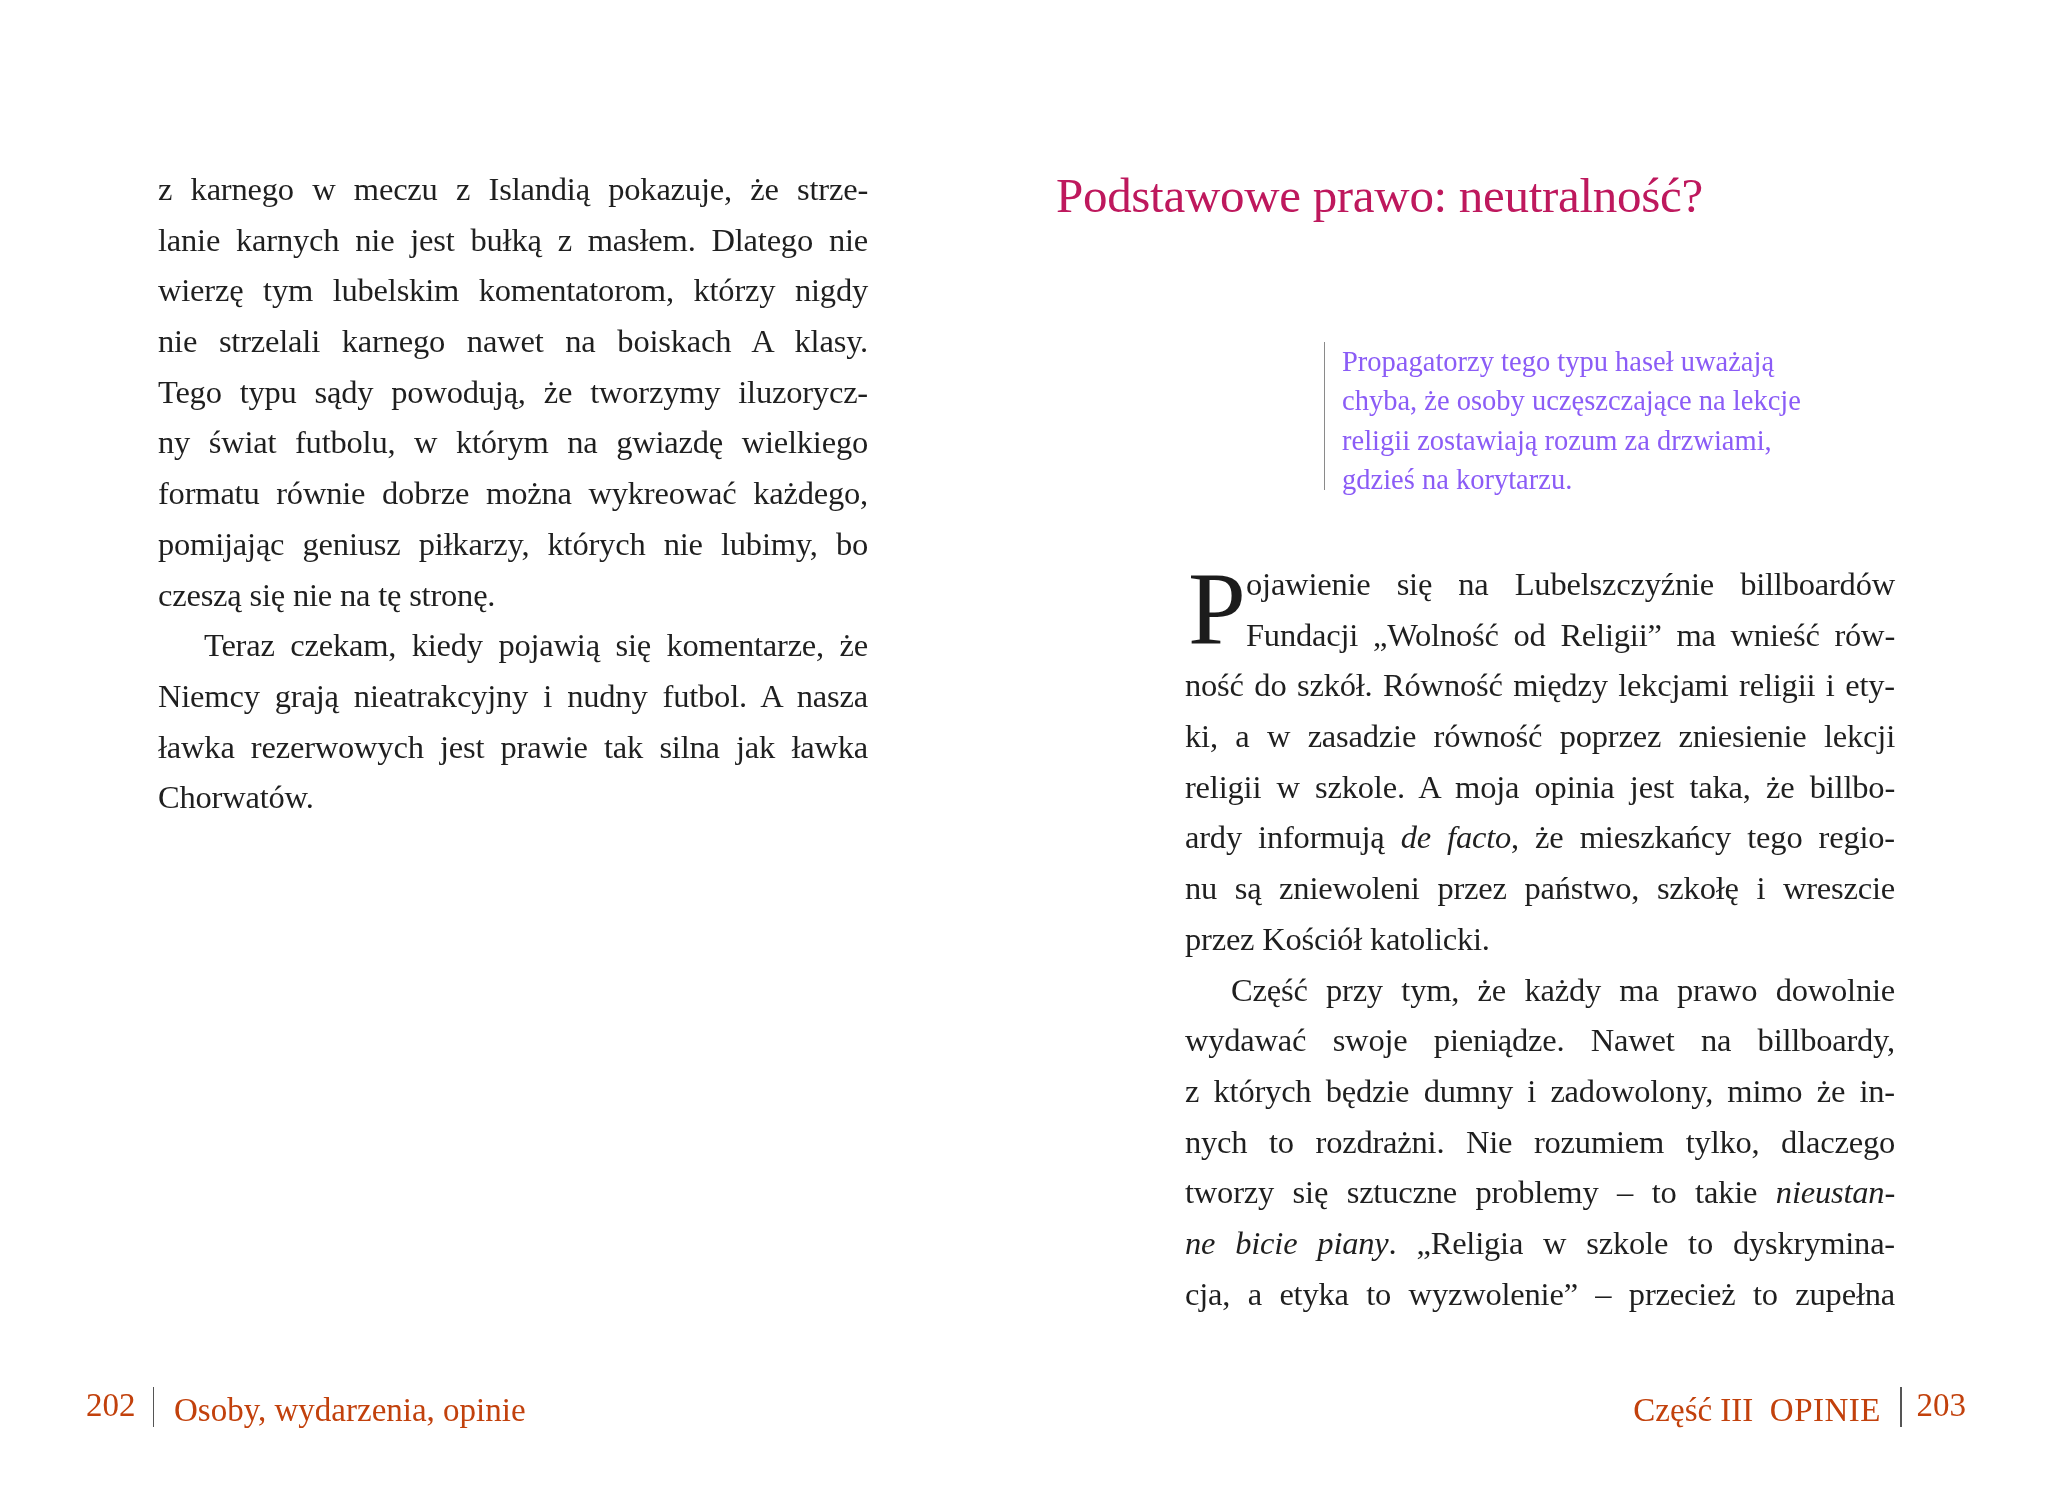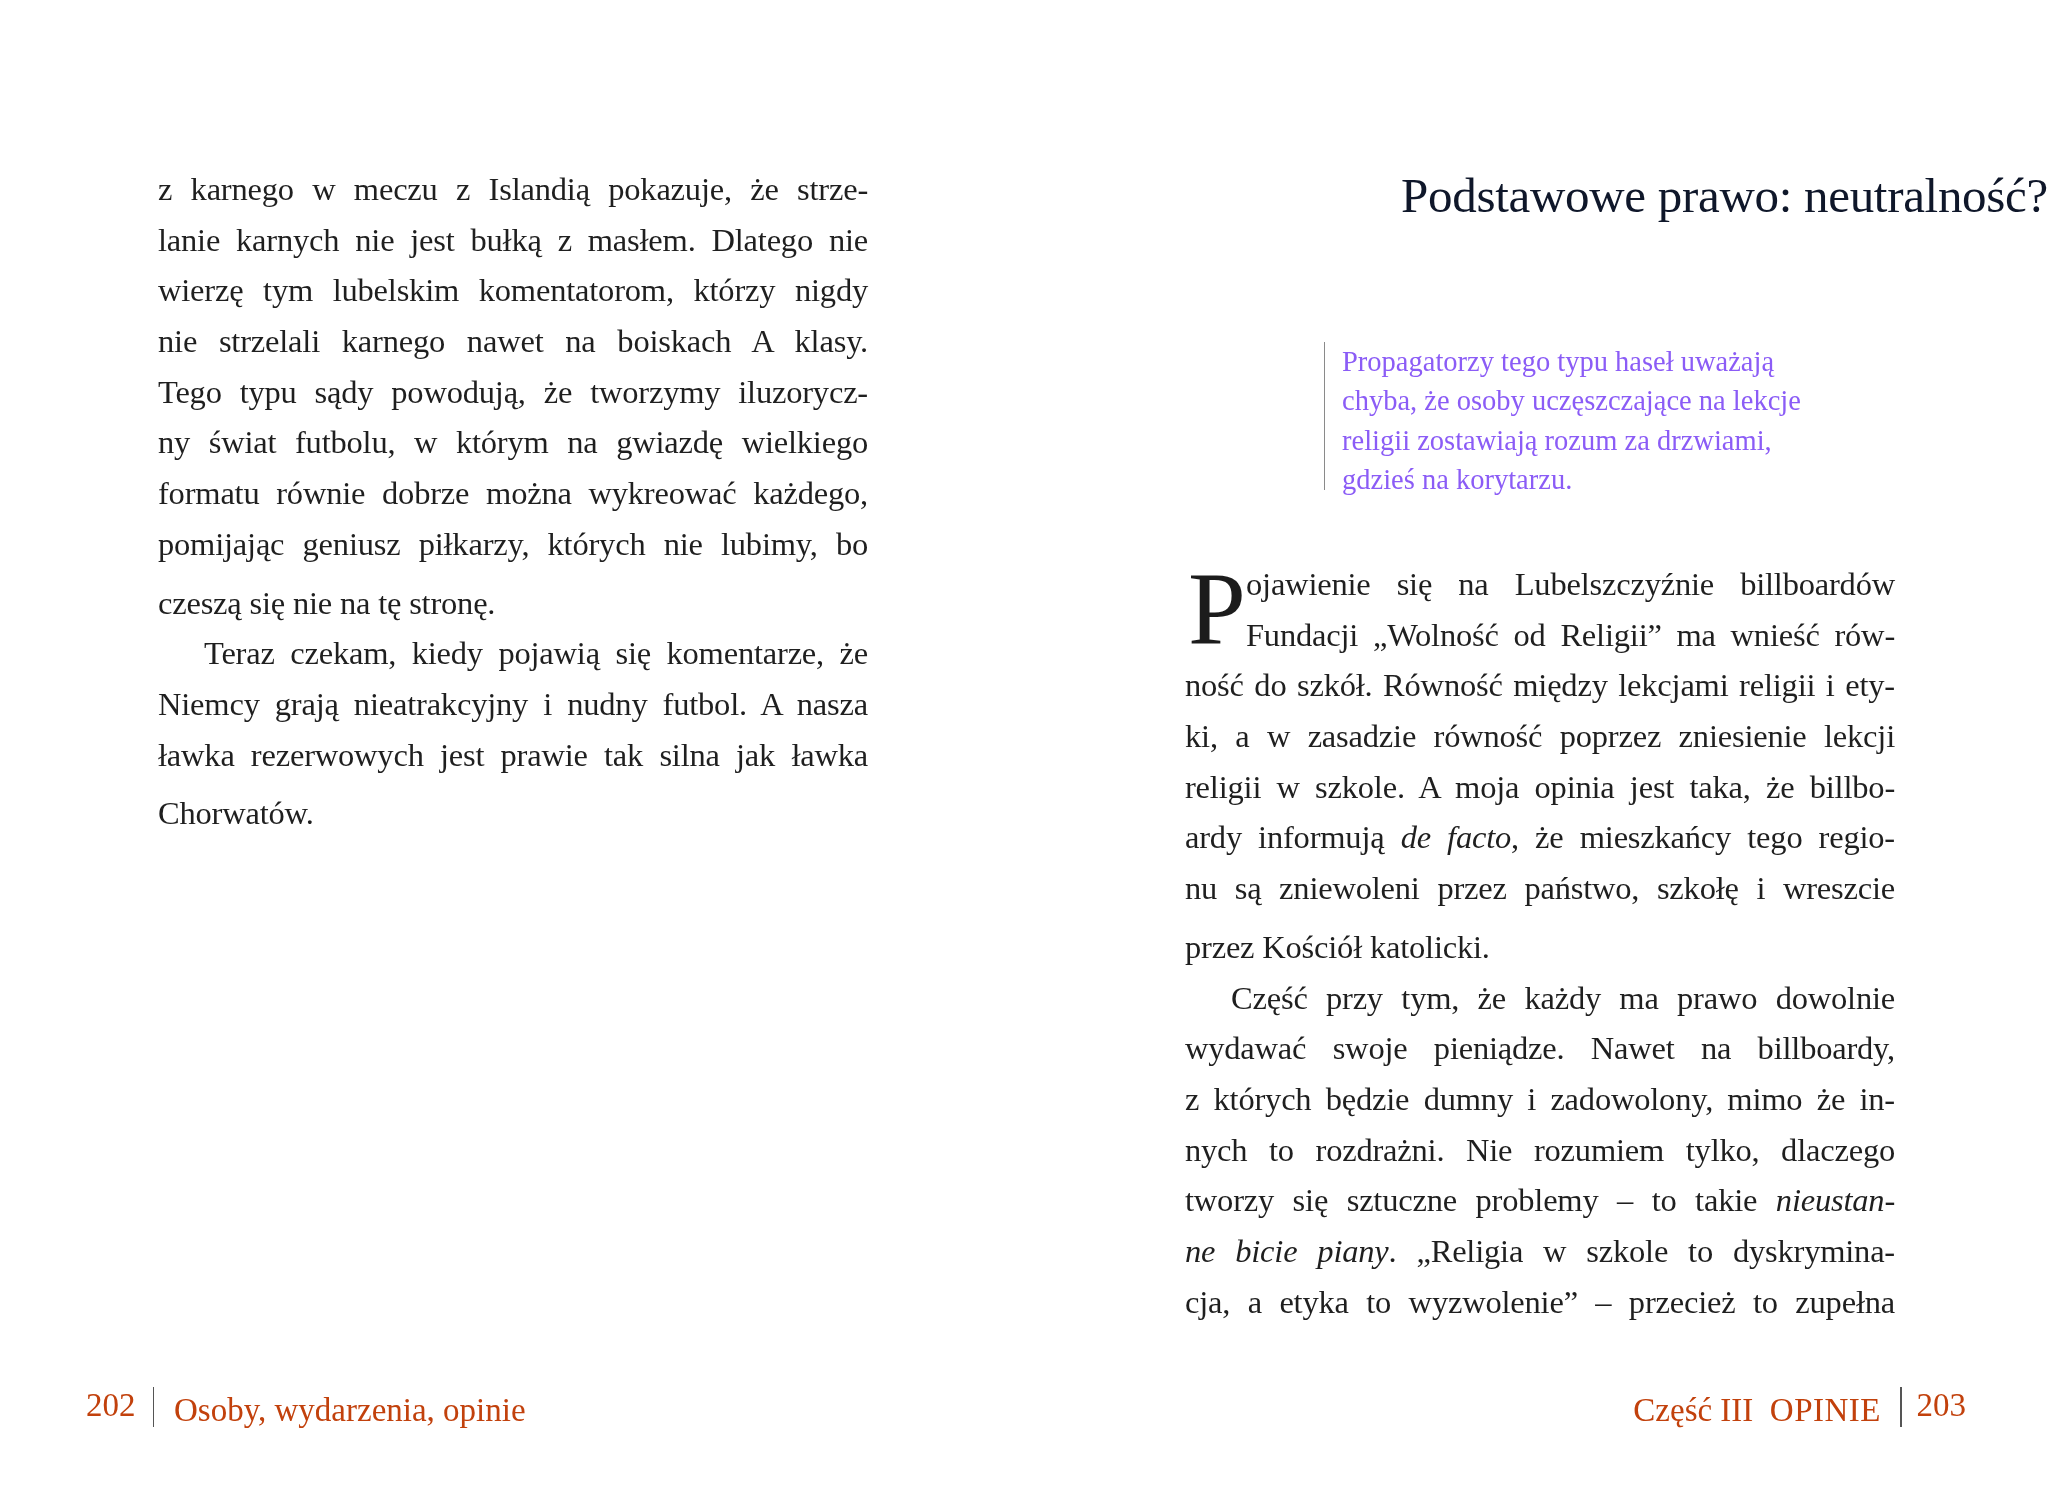--- a/index.html
+++ b/index.html
@@ -19,37 +19,37 @@
   .col {
     position: absolute;
     width: 710px;
     font-size: 32.5px;
     line-height: 50.7px;
     text-align: justify;
     text-align-last: justify;
     letter-spacing: -0.2px;
   }
   .line { display: block; height: 50.7px; white-space: nowrap; text-align: justify; text-align-last: justify; }
-  .line.last { text-align-last: left; margin-top: 8px; }
+  .line.last { text-align-last: left; }
   .line.indent { padding-left: 46px; }
   .line span.word-it { font-style: italic; }
 
   .left-col { left: 158px; top: 164px; }
   .right-col { left: 161px; top: 559px; }
 
   .title {
     position: absolute;
     left: 0; width: 1024px;
     top: 168px;
-    text-align: right;
+    text-align: left;
     font-size: 49px;
     line-height: 56px;
     padding-left: 32px;
     box-sizing: border-box;
-    color: #0f172a;
+    color: #be185d;
     letter-spacing: -0.3px;
   }
 
   .pullquote {
     position: absolute;
     left: 300px; top: 342px;
     border-left: 1.5px solid #8a8a8a;
     padding-left: 17px;
     height: 148px;
     font-size: 28.5px;

